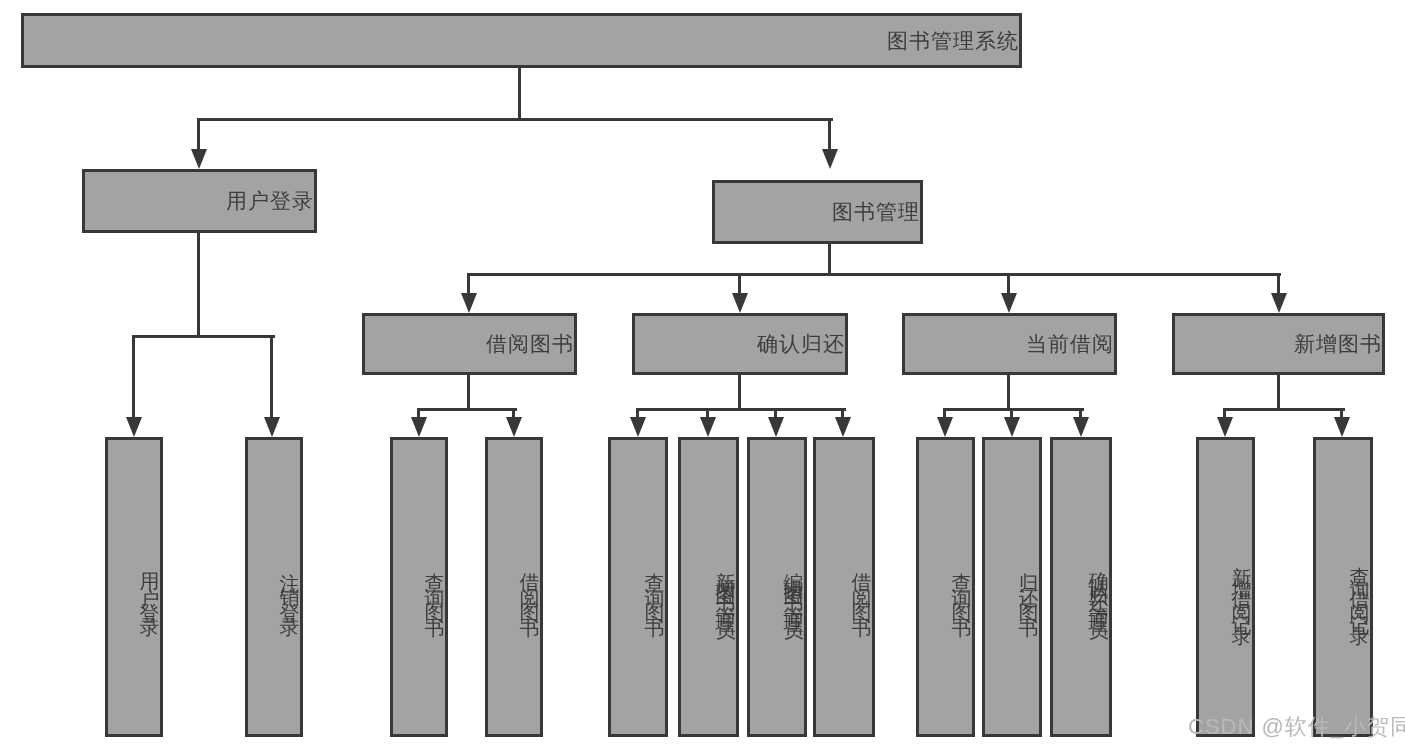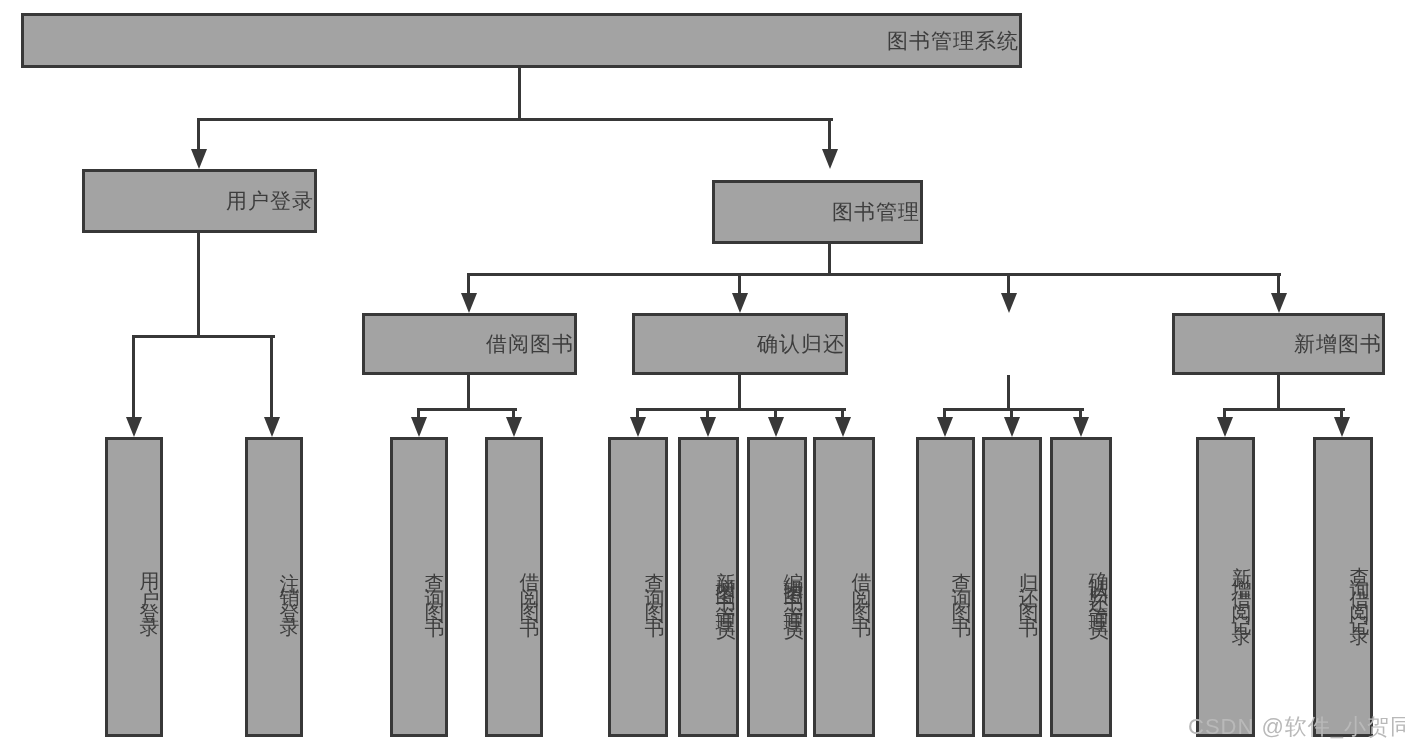--- a/index.html
+++ b/index.html
@@ -106,20 +106,23 @@
   <div class="box hbox" style="left:712px;top:180px;width:211px;height:64px">
     <span>图书管理</span>
   </div>
 
   <div class="box hbox" style="left:362px;top:313px;width:215px;height:62px">
     <span>借阅图书</span>
   </div>
   <div class="box hbox" style="left:632px;top:313px;width:216px;height:62px">
     <span>确认归还</span>
   </div>
+  <div class="box hbox" style="left:902px;top:313px;width:215px;height:62px">
+    <span>当前借阅</span>
+  </div>
   <div class="box hbox" style="left:1172px;top:313px;width:213px;height:62px">
     <span>新增图书</span>
   </div>
 
   <div class="box vbox vs14" style="left:105px;top:437px;width:58px;height:300px">
     <span>用户登录</span>
   </div>
   <div class="box vbox vs14" style="left:245px;top:437px;width:58px;height:300px">
     <span>注销登录</span>
   </div>

